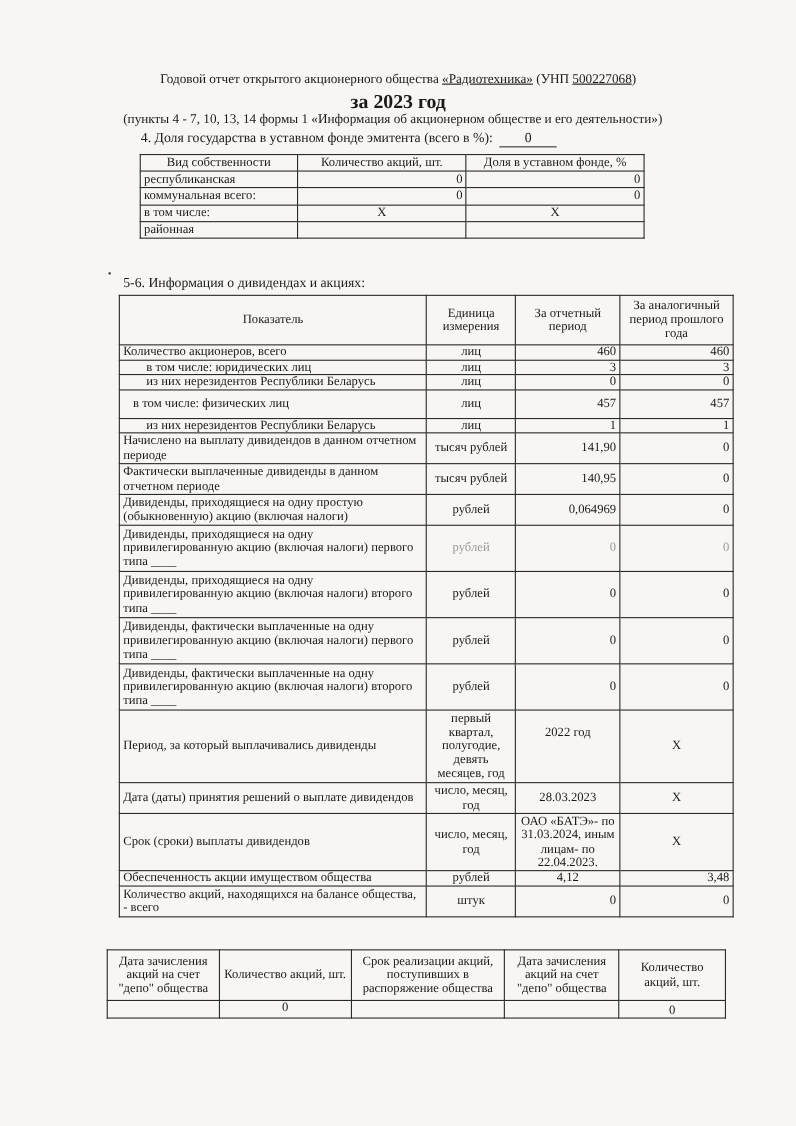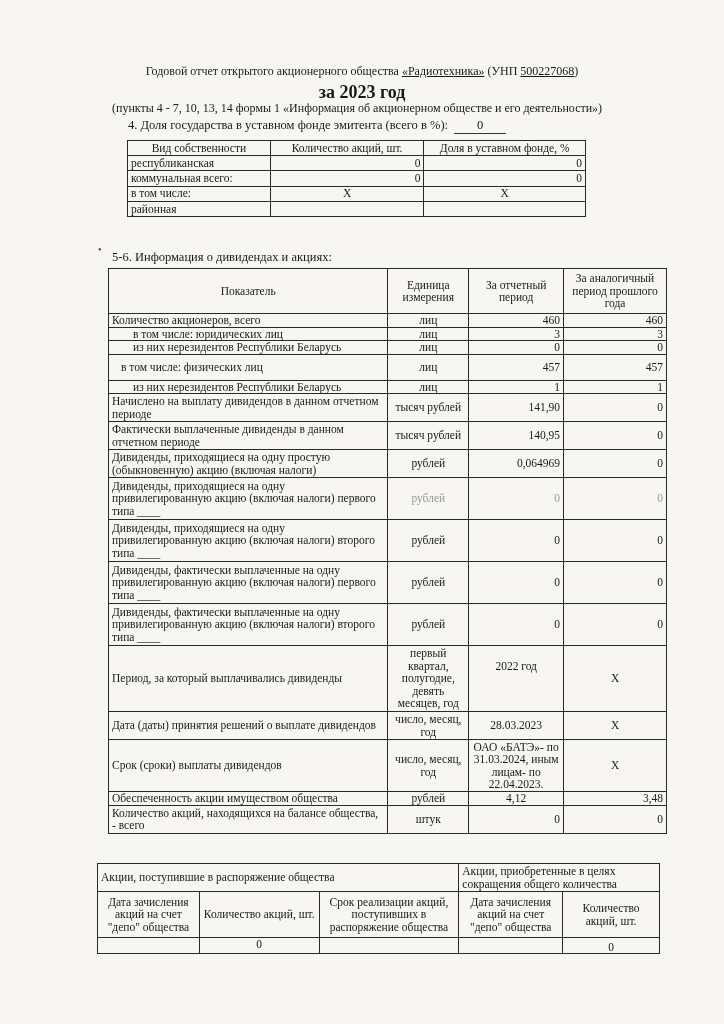--- a/index.html
+++ b/index.html
@@ -199,24 +199,20 @@
 
 <table class="t3">
   <colgroup>
       <col style="width:102px">
       <col style="width:120px">
       <col style="width:140px">
       <col style="width:104px">
       <col style="width:97px">
     </colgroup>
   <tbody>
-      <tr style="height:28px">
-    <td colspan="3" style="text-align:left">Акции, поступившие в распоряжение общества</td>
-    <td colspan="2" style="text-align:left">Акции, приобретенные в целях сокращения общего количества</td>
-  </tr>
   <tr style="height:46px">
     <th>Дата зачисления акций на счет "депо" общества</th>
     <th>Количество акций, шт.</th>
     <th>Срок реализации акций, поступивших в распоряжение общества</th>
     <th>Дата зачисления акций на счет "депо" общества</th>
     <th>Количество акций, шт.</th>
   </tr>
   <tr style="height:16px">
     <td class="r"></td>
     <td class="r" style="vertical-align:top">0</td>

